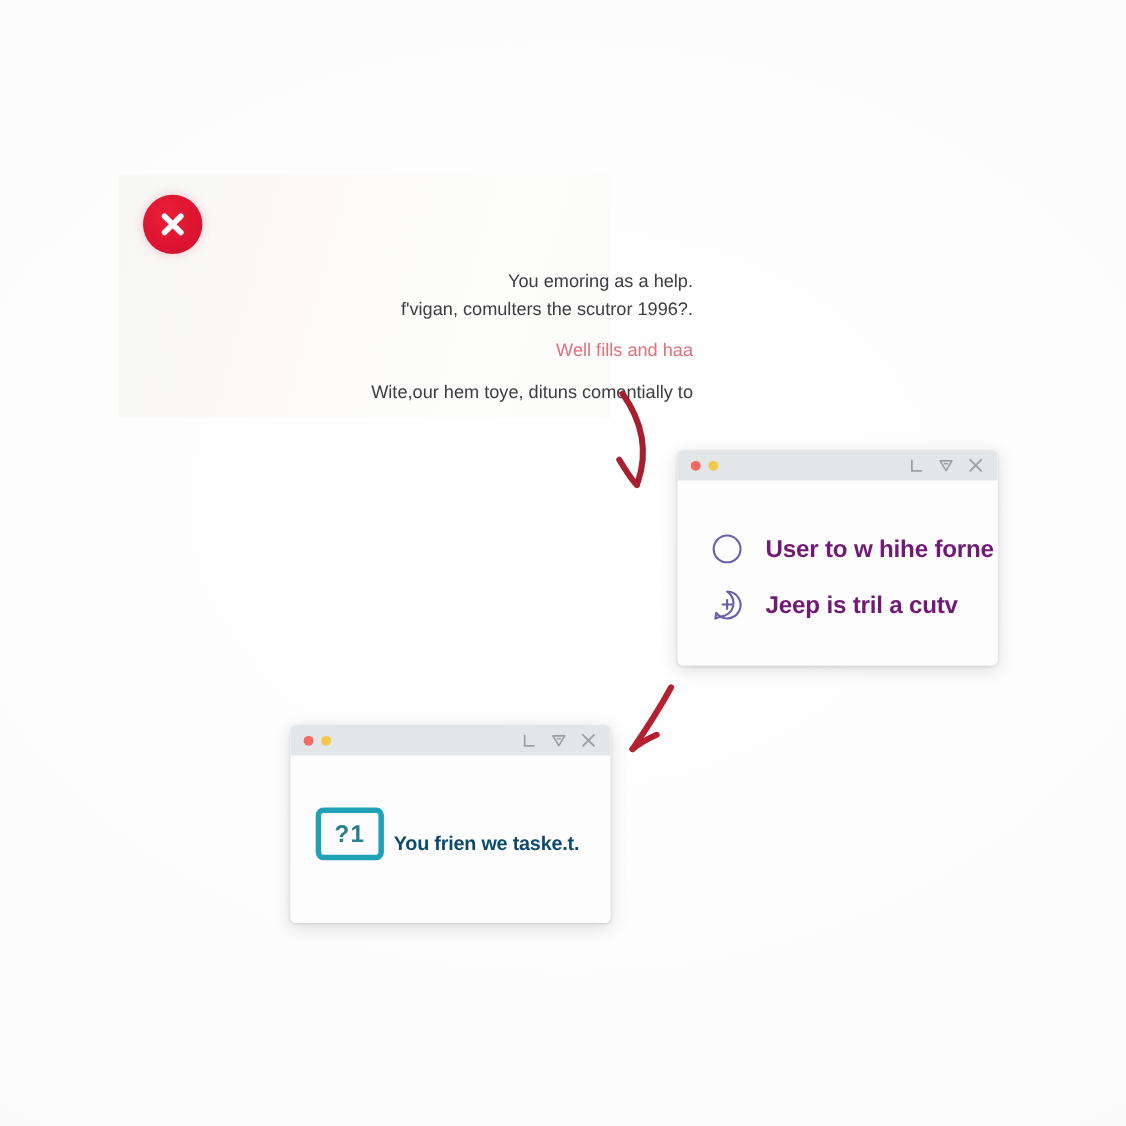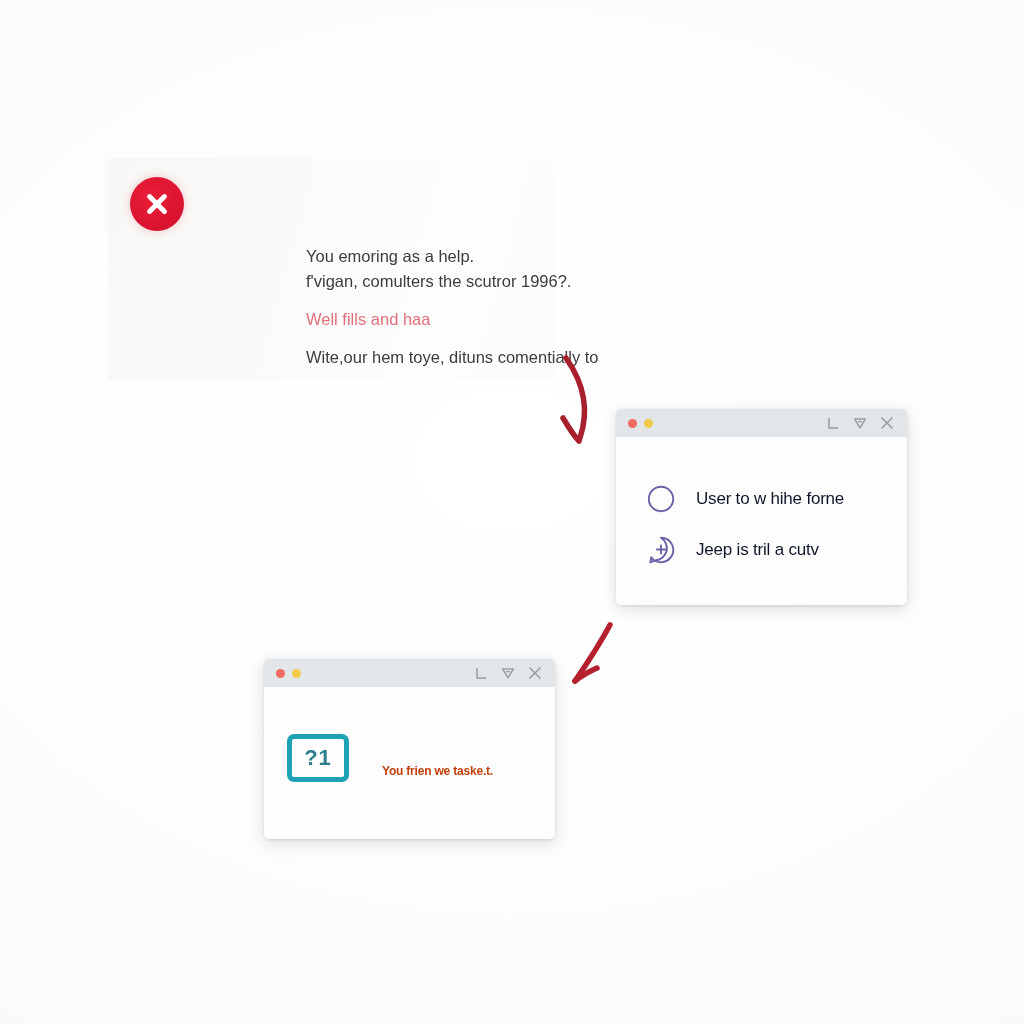--- a/index.html
+++ b/index.html
@@ -68,26 +68,27 @@
     font-weight: bold;
     color: #2b2b2f;
     line-height: 1.28;
     letter-spacing: -0.1px;
     max-width: 330px;
   }
   .error-heading div { white-space: nowrap; }
 
   .error-body {
     position: absolute;
-    left: 198px;
+    left: 177px;
     top: 86px;
     width: 345px;
     font-size: 16.5px;
     color: #3c3c42;
     line-height: 1.52;
+    text-align: right;
   }
   .error-body .para { margin-bottom: 13px; }
   .error-body .para:last-child { margin-bottom: 0; }
   .error-body .accent { color: #e0707c; }
 
   
   .window {
     position: absolute;
     background: #ffffff;
     border-radius: 5px;
@@ -124,23 +125,23 @@
     left: 30px;
     top: 47px;
     display: flex;
     flex-direction: column;
     gap: 21px;
   }
   .opt-item { display: flex; align-items: center; gap: 20px; }
   .opt-icon { width: 30px; height: 30px; flex: 0 0 auto; color: #6b5fa8; }
   .opt-icon svg { display: block; }
   .opt-label {
-    font-size: 17px;
-    font-weight: normal;
-    color: #0f172a;
+    font-size: 22px;
+    font-weight: bold;
+    color: #701a75;
     letter-spacing: -0.2px;
     white-space: nowrap;
   }
 
   
   .badge-row {
     position: absolute;
     left: 23px;
     top: 47px;
     display: flex;
@@ -158,27 +159,26 @@
     justify-content: center;
     box-sizing: border-box;
   }
   .qbadge span {
     font-size: 22px;
     font-weight: bold;
     color: #2b7f8d;
     letter-spacing: 1px;
   }
   .badge-text {
-    font-size: 12px;
+    font-size: 18px;
     font-weight: bold;
-    color: #c2410c;
+    color: #0c4a6e;
     letter-spacing: -0.2px;
     white-space: nowrap;
     padding-bottom: 4px;
-    margin-left: 24px;
   }
 
   
   .arrow-layer {
     position: absolute;
     inset: 0;
     pointer-events: none;
   }
 </style>
 </head>

